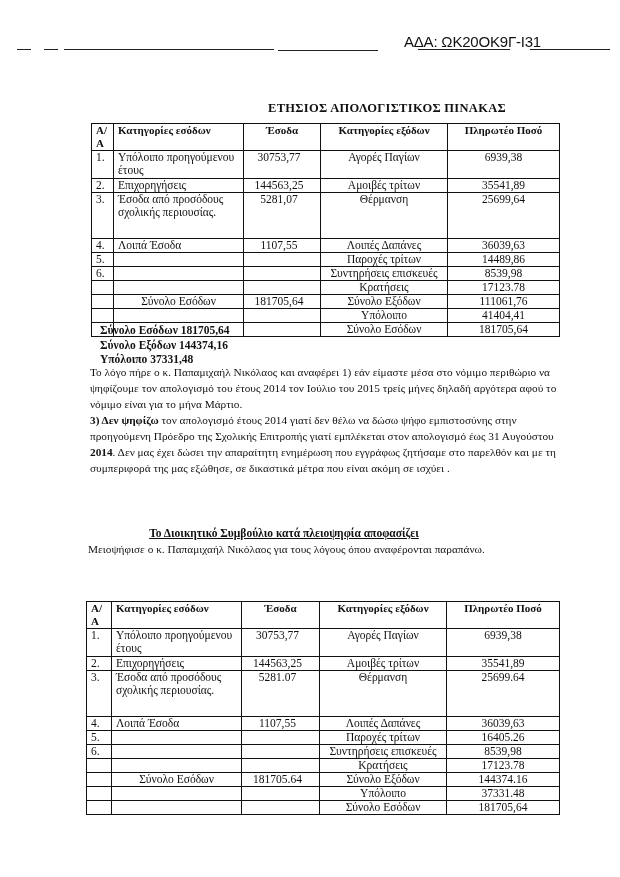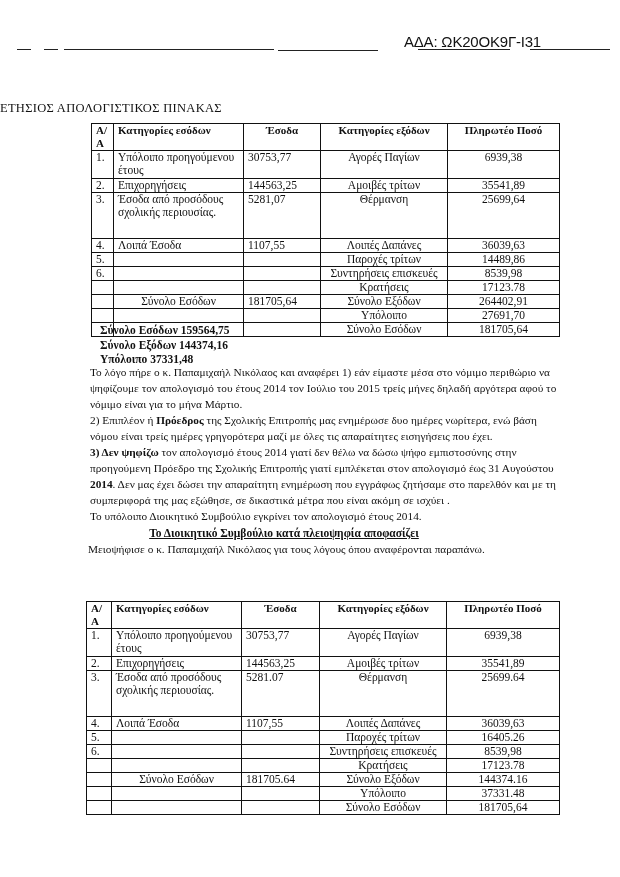--- a/index.html
+++ b/index.html
@@ -1,27 +1,27 @@
 <!DOCTYPE html>
 <html><head>
 <meta charset="utf-8">
 <style>
   html, body { margin:0; padding:0; background:#fff; }
   body { width:620px; height:877px; position:relative; overflow:hidden; color:#111;
          font-family:"Liberation Serif","DejaVu Serif",serif; }
   .ada { position:absolute; left:404px; top:33px; font-family:"Liberation Sans","DejaVu Sans",sans-serif;
          font-size:15px; letter-spacing:-0.2px; }
   .rule { position:absolute; height:1px; background:#222; }
-  .title { position:absolute; left:0; width:506px; top:101px; text-align:left; font-weight:normal;
+  .title { position:absolute; left:0; width:506px; top:101px; text-align:right; font-weight:bold;
            font-size:12.5px; letter-spacing:0.3px; }
   table.fin { position:absolute; border-collapse:collapse; font-size:11.5px; line-height:13px; table-layout:fixed; }
   table.fin td, table.fin th { border:1px solid #111; padding:0 4px; vertical-align:top; }
   table.fin th { font-weight:bold; text-align:left; font-size:11px; }
   table.fin th.c { text-align:center; }
-  table.fin td.num { text-align:left; padding-right:10px; }
+  table.fin td.num { text-align:center; padding-right:10px; }
   table.fin td.numc { text-align:center; }
   table.fin td.cat { text-align:center; }
   .t1 { left:91px; top:123px; width:468px; }
   .t2 { left:86px; top:601px; width:473px; }
   .summary { position:absolute; left:100px; top:323px; font-weight:bold; font-size:11.5px; line-height:14.5px; }
   .para { position:absolute; left:90px; width:470px; font-size:11.3px; line-height:16px; }
   .p1 { top:364px; }
   .b { font-weight:bold; }
   .decision { position:absolute; left:0; width:568px; top:527px; text-align:center; font-weight:bold;
               text-decoration:underline; font-size:11.5px; }
@@ -103,50 +103,48 @@
     <td></td>
     <td class="num"></td>
     <td class="cat">Κρατήσεις</td>
     <td class="numc">17123.78</td>
   </tr>
   <tr>
     <td></td>
     <td class="cat">Σύνολο Εσόδων</td>
     <td class="num">181705,64</td>
     <td class="cat">Σύνολο Εξόδων</td>
-    <td class="numc">264402,91</td>
+    <td class="numc">111061,76</td>
   </tr>
   <tr>
     <td></td>
     <td></td>
     <td class="num"></td>
     <td class="cat">Υπόλοιπο</td>
-    <td class="numc">27691,70</td>
+    <td class="numc">41404,41</td>
   </tr>
   <tr>
     <td></td>
     <td></td>
     <td class="num"></td>
     <td class="cat">Σύνολο Εσόδων</td>
     <td class="numc">181705,64</td>
   </tr>
 </tbody>
   </table>
 
 <div class="summary">
-  <div>Σύνολο Εσόδων  159564,75</div>
+  <div>Σύνολο Εσόδων  181705,64</div>
   <div>Σύνολο Εξόδων  144374,16</div>
   <div>Υπόλοιπο  37331,48</div>
 </div>
 
 <div class="para p1">
   <div>Το λόγο πήρε ο κ. Παπαμιχαήλ Νικόλαος και αναφέρει 1) εάν είμαστε μέσα στο νόμιμο περιθώριο να ψηφίζουμε τον απολογισμό του έτους 2014 τον Ιούλιο του 2015 τρείς μήνες δηλαδή αργότερα αφού το νόμιμο είναι για το μήνα Μάρτιο.</div>
-  <div><span>2) Επιπλέον ή </span><span class="b">Πρόεδρος</span><span> της Σχολικής Επιτροπής μας ενημέρωσε δυο ημέρες νωρίτερα, ενώ βάση νόμου είναι τρείς ημέρες γρηγορότερα μαζί με όλες τις απαραίτητες εισηγήσεις που έχει.</span></div>
   <div><span class="b">3) Δεν ψηφίζω</span><span> τον απολογισμό έτους 2014  γιατί δεν θέλω να δώσω ψήφο εμπιστοσύνης στην προηγούμενη Πρόεδρο της Σχολικής Επιτροπής γιατί εμπλέκεται στον απολογισμό έως 31 Αυγούστου </span><span class="b">2014</span><span>. Δεν μας έχει δώσει την απαραίτητη ενημέρωση που εγγράφως ζητήσαμε στο παρελθόν και με τη συμπεριφορά της μας εξώθησε, σε δικαστικά μέτρα που είναι ακόμη σε ισχύει .</span></div>
-  <div>Το υπόλοιπο Διοικητικό Συμβούλιο εγκρίνει τον απολογισμό έτους 2014.</div>
 </div>
 
 <div class="decision">Το  Διοικητικό Συμβούλιο κατά πλειοψηφία αποφασίζει</div>
 <div class="para p2">
   <div>Μειοψήφισε ο κ. Παπαμιχαήλ Νικόλαος για τους λόγους όπου αναφέρονται παραπάνω.</div>
 </div>
 
 <table class="fin t2">
   <colgroup>
       <col style="width:25px">

